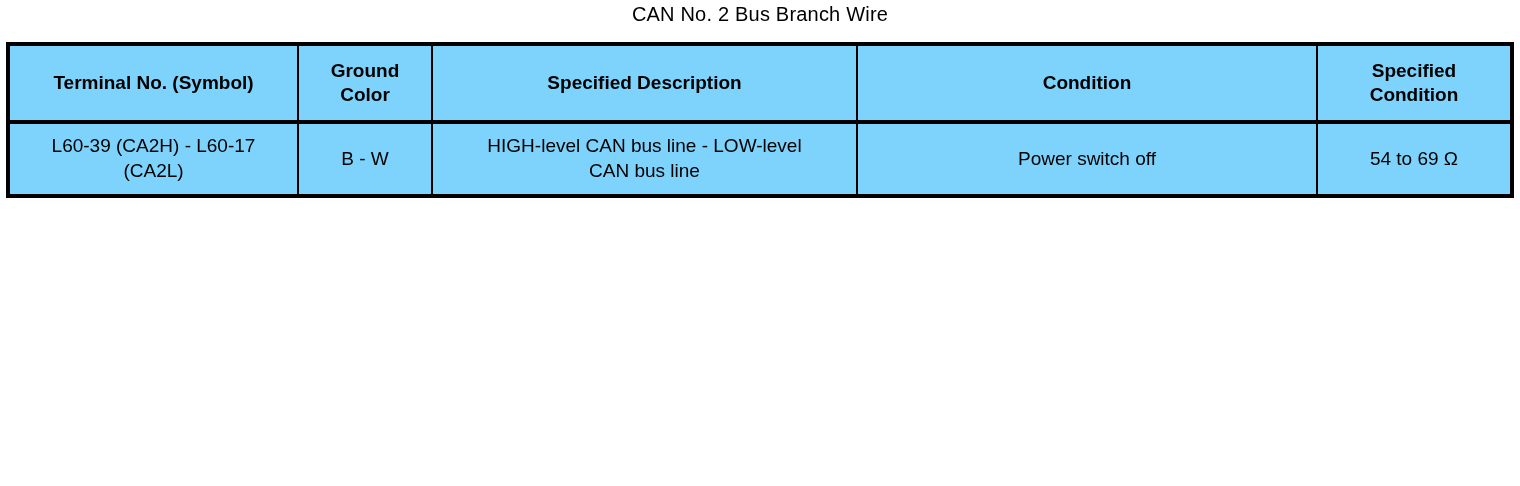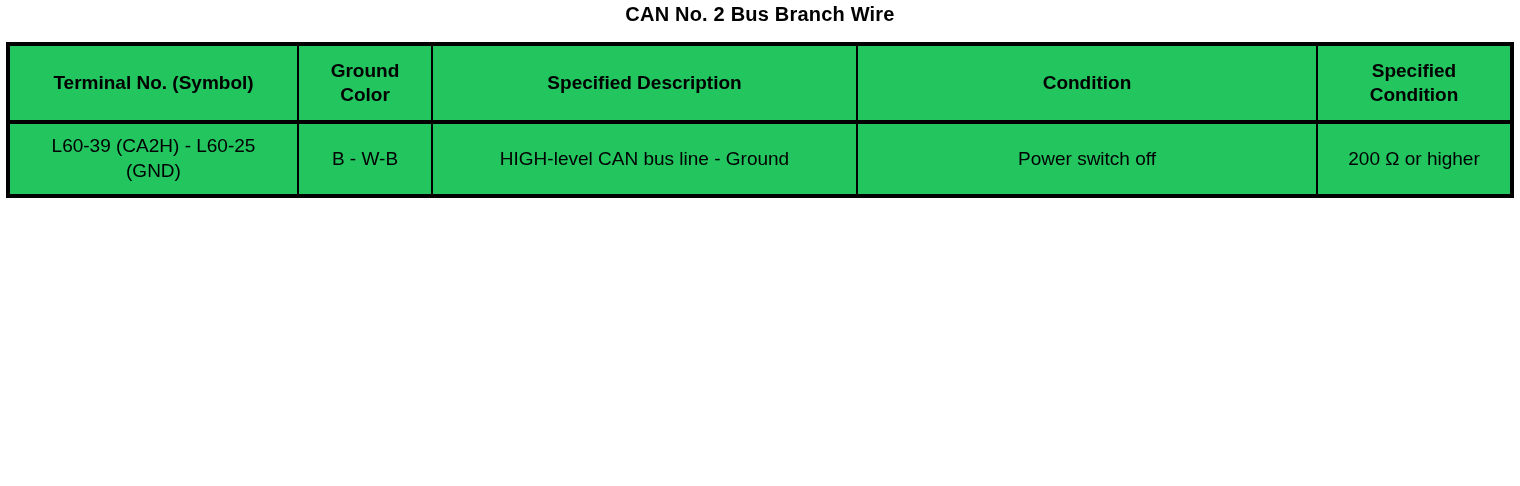--- a/index.html
+++ b/index.html
@@ -15,31 +15,31 @@
     font-family: "Liberation Sans", sans-serif;
     color: #000000;
   }
   .title {
     position: absolute;
     top: 3px;
     left: 0;
     width: 100%;
     text-align: center;
     font-size: 20px;
-    font-weight: 700;
+    font-weight: 400;
     letter-spacing: 0.2px;
   }
   table.spec {
     position: absolute;
     top: 42px;
     left: 6px;
     width: 1504px;
     border-collapse: collapse;
     table-layout: fixed;
-    background: #22c55e;
+    background: #7dd3fc;
   }
   table.spec, table.spec th, table.spec td {
     border: 2px solid #000000;
   }
   table.spec {
     border: 4px solid #000000;
   }
   table.spec th {
     border-bottom: 4px solid #000000;
     font-size: 19px;
@@ -88,23 +88,24 @@
         <th>Ground
 Color</th>
         <th>Specified Description</th>
         <th>Condition</th>
         <th>Specified
 Condition</th>
       </tr>
     </thead>
     <tbody>
       <tr>
-        <td>L60-39 (CA2H) - L60-25
-(GND)</td>
-        <td>B - W-B</td>
-        <td>HIGH-level CAN bus line - Ground</td>
+        <td>L60-39 (CA2H) - L60-17
+(CA2L)</td>
+        <td>B - W</td>
+        <td>HIGH-level CAN bus line - LOW-level
+CAN bus line</td>
         <td>Power switch off</td>
-        <td>200 Ω or higher</td>
+        <td>54 to 69 Ω</td>
       </tr>
     </tbody>
   </table>
 
 </div>
 
 </body></html>

